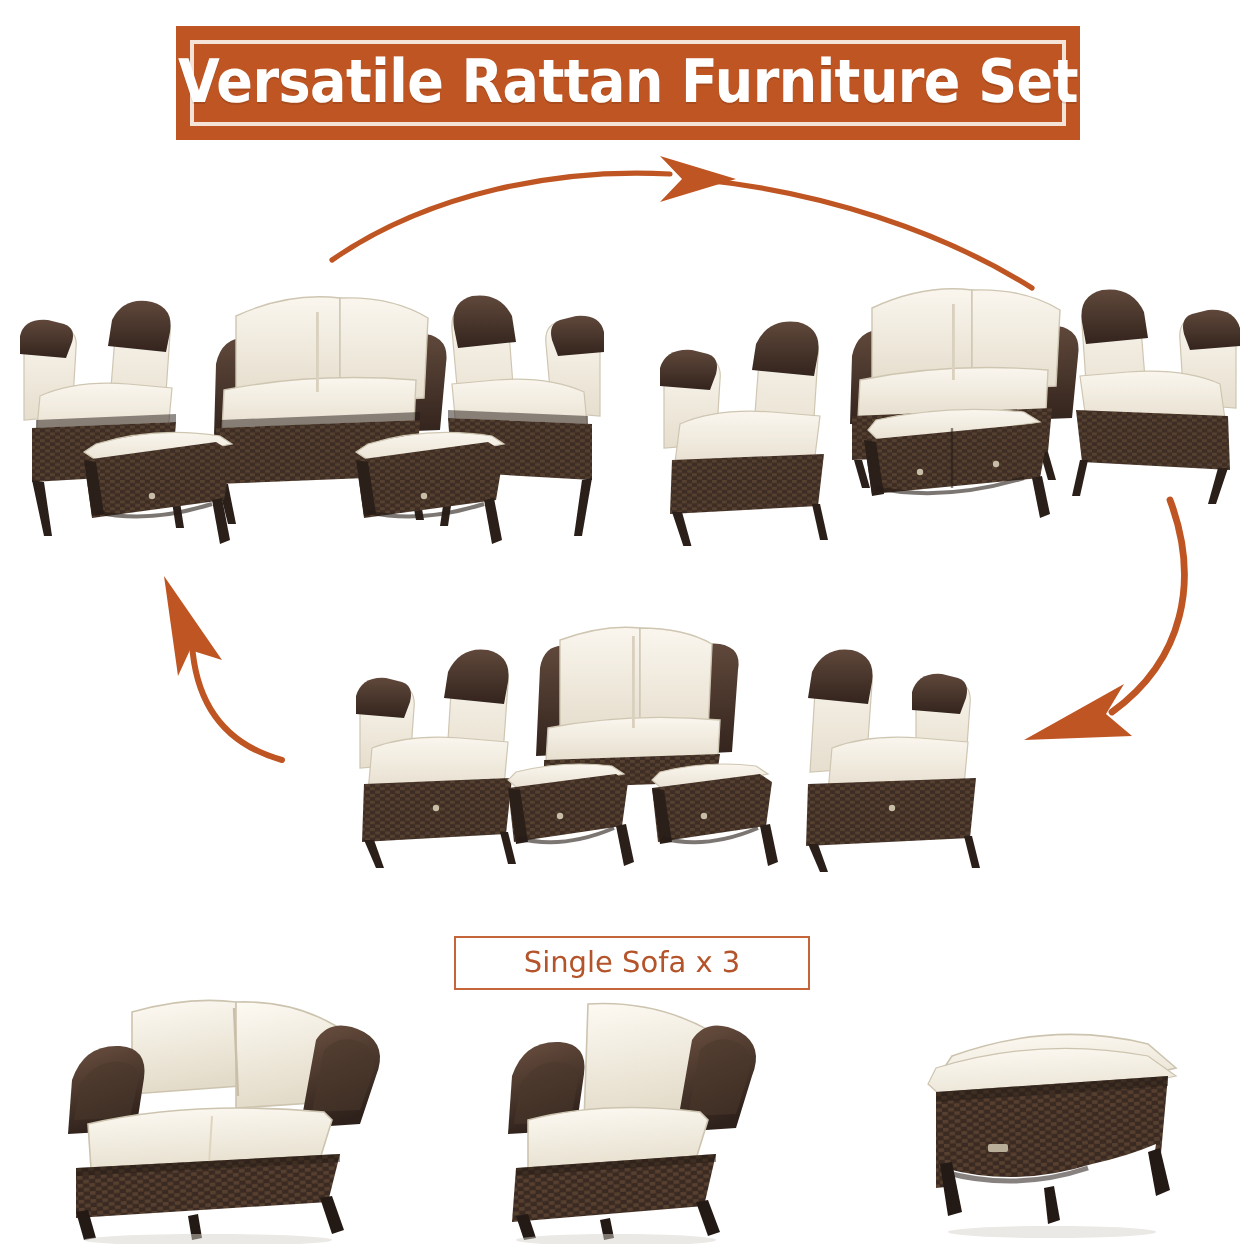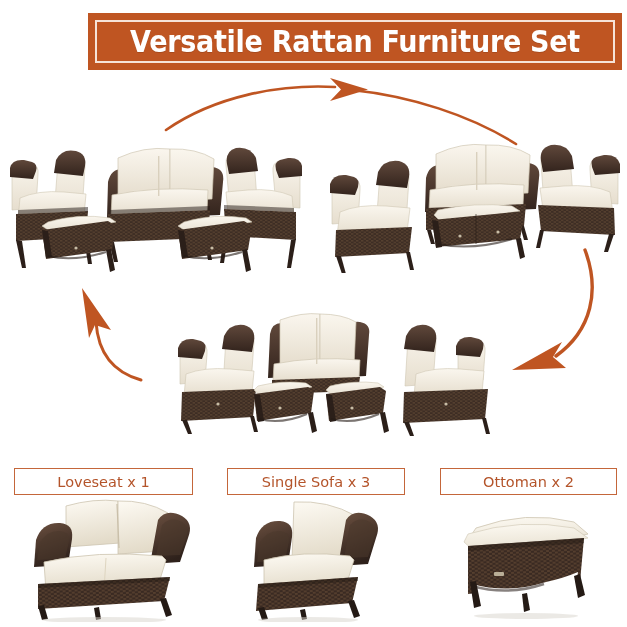--- a/index.html
+++ b/index.html
@@ -8,21 +8,21 @@
     width:627px;height:627px;
     background:#ffffff;
     font-family:"Liberation Sans", sans-serif;
     overflow:hidden;
     position:relative;
   }
   #page{position:relative;width:627px;height:627px;background:#fff;overflow:hidden;}
 
   
   .banner{
-    position:absolute;left:88px;top:13px;width:534px;height:57px;
+    position:absolute;left:88px;top:13px;width:452px;height:57px;
     background:#bf5522;
     border:3px solid #bf5522;
     box-sizing:border-box;
     display:flex;align-items:center;justify-content:center;
   }
   .banner-inner{
     position:absolute;left:4px;top:4px;right:4px;bottom:4px;
     border:2px solid #f6e3d8;
     display:flex;align-items:center;justify-content:center;
   }
@@ -303,28 +303,22 @@
       <path d="M268 26 q6 -12 18 -10 q11 2 10 14 l-3 42 -28 2 Z" fill="url(#cuC)" stroke="#cfc6b2" stroke-width="0.6"></path>
       <path d="M266 24 q6 -13 20 -11 q12 3 10 16 l-2 11 -30 -3 Z" fill="url(#wkC)"></path>
       <path d="M276 62 q18 -7 44 -5 l24 2 -2 22 -68 3 Z" fill="url(#cuC)" stroke="#cfc6b2" stroke-width="0.6"></path>
       <path d="M264 80 l84 -3 -3 30 -82 4 Z" fill="url(#wvC)"></path>
       <path d="M264 110 l6 14 4 0 -5 -14 Z" fill="#2b1f19"></path>
       <path d="M342 106 l4 16 4 0 -4 -16 Z" fill="#2b1f19"></path>
       <circle cx="306" cy="92" r="1.6" fill="#c8bda6"></circle>
     </g>
   </svg>
 
-  <div class="label-box" id="lb1">
-    <span>Loveseat x 1</span>
-  </div>
   <div class="label-box" id="lb2">
     <span>Single Sofa x 3</span>
-  </div>
-  <div class="label-box" id="lb3">
-    <span>Ottoman x 2</span>
   </div>
 
   <svg class="product" id="p1" viewBox="0 0 200 124" width="200" height="124">
     <defs>
       <linearGradient id="wkP1" x1="0" y1="0" x2="0.3" y2="1">
         <stop offset="0" stop-color="#6b5040"></stop>
           <stop offset="1" stop-color="#2e211b"></stop>
       </linearGradient>
       <linearGradient id="cuP1" x1="0" y1="0" x2="0.2" y2="1">
         <stop offset="0" stop-color="#fdfaf3"></stop>

